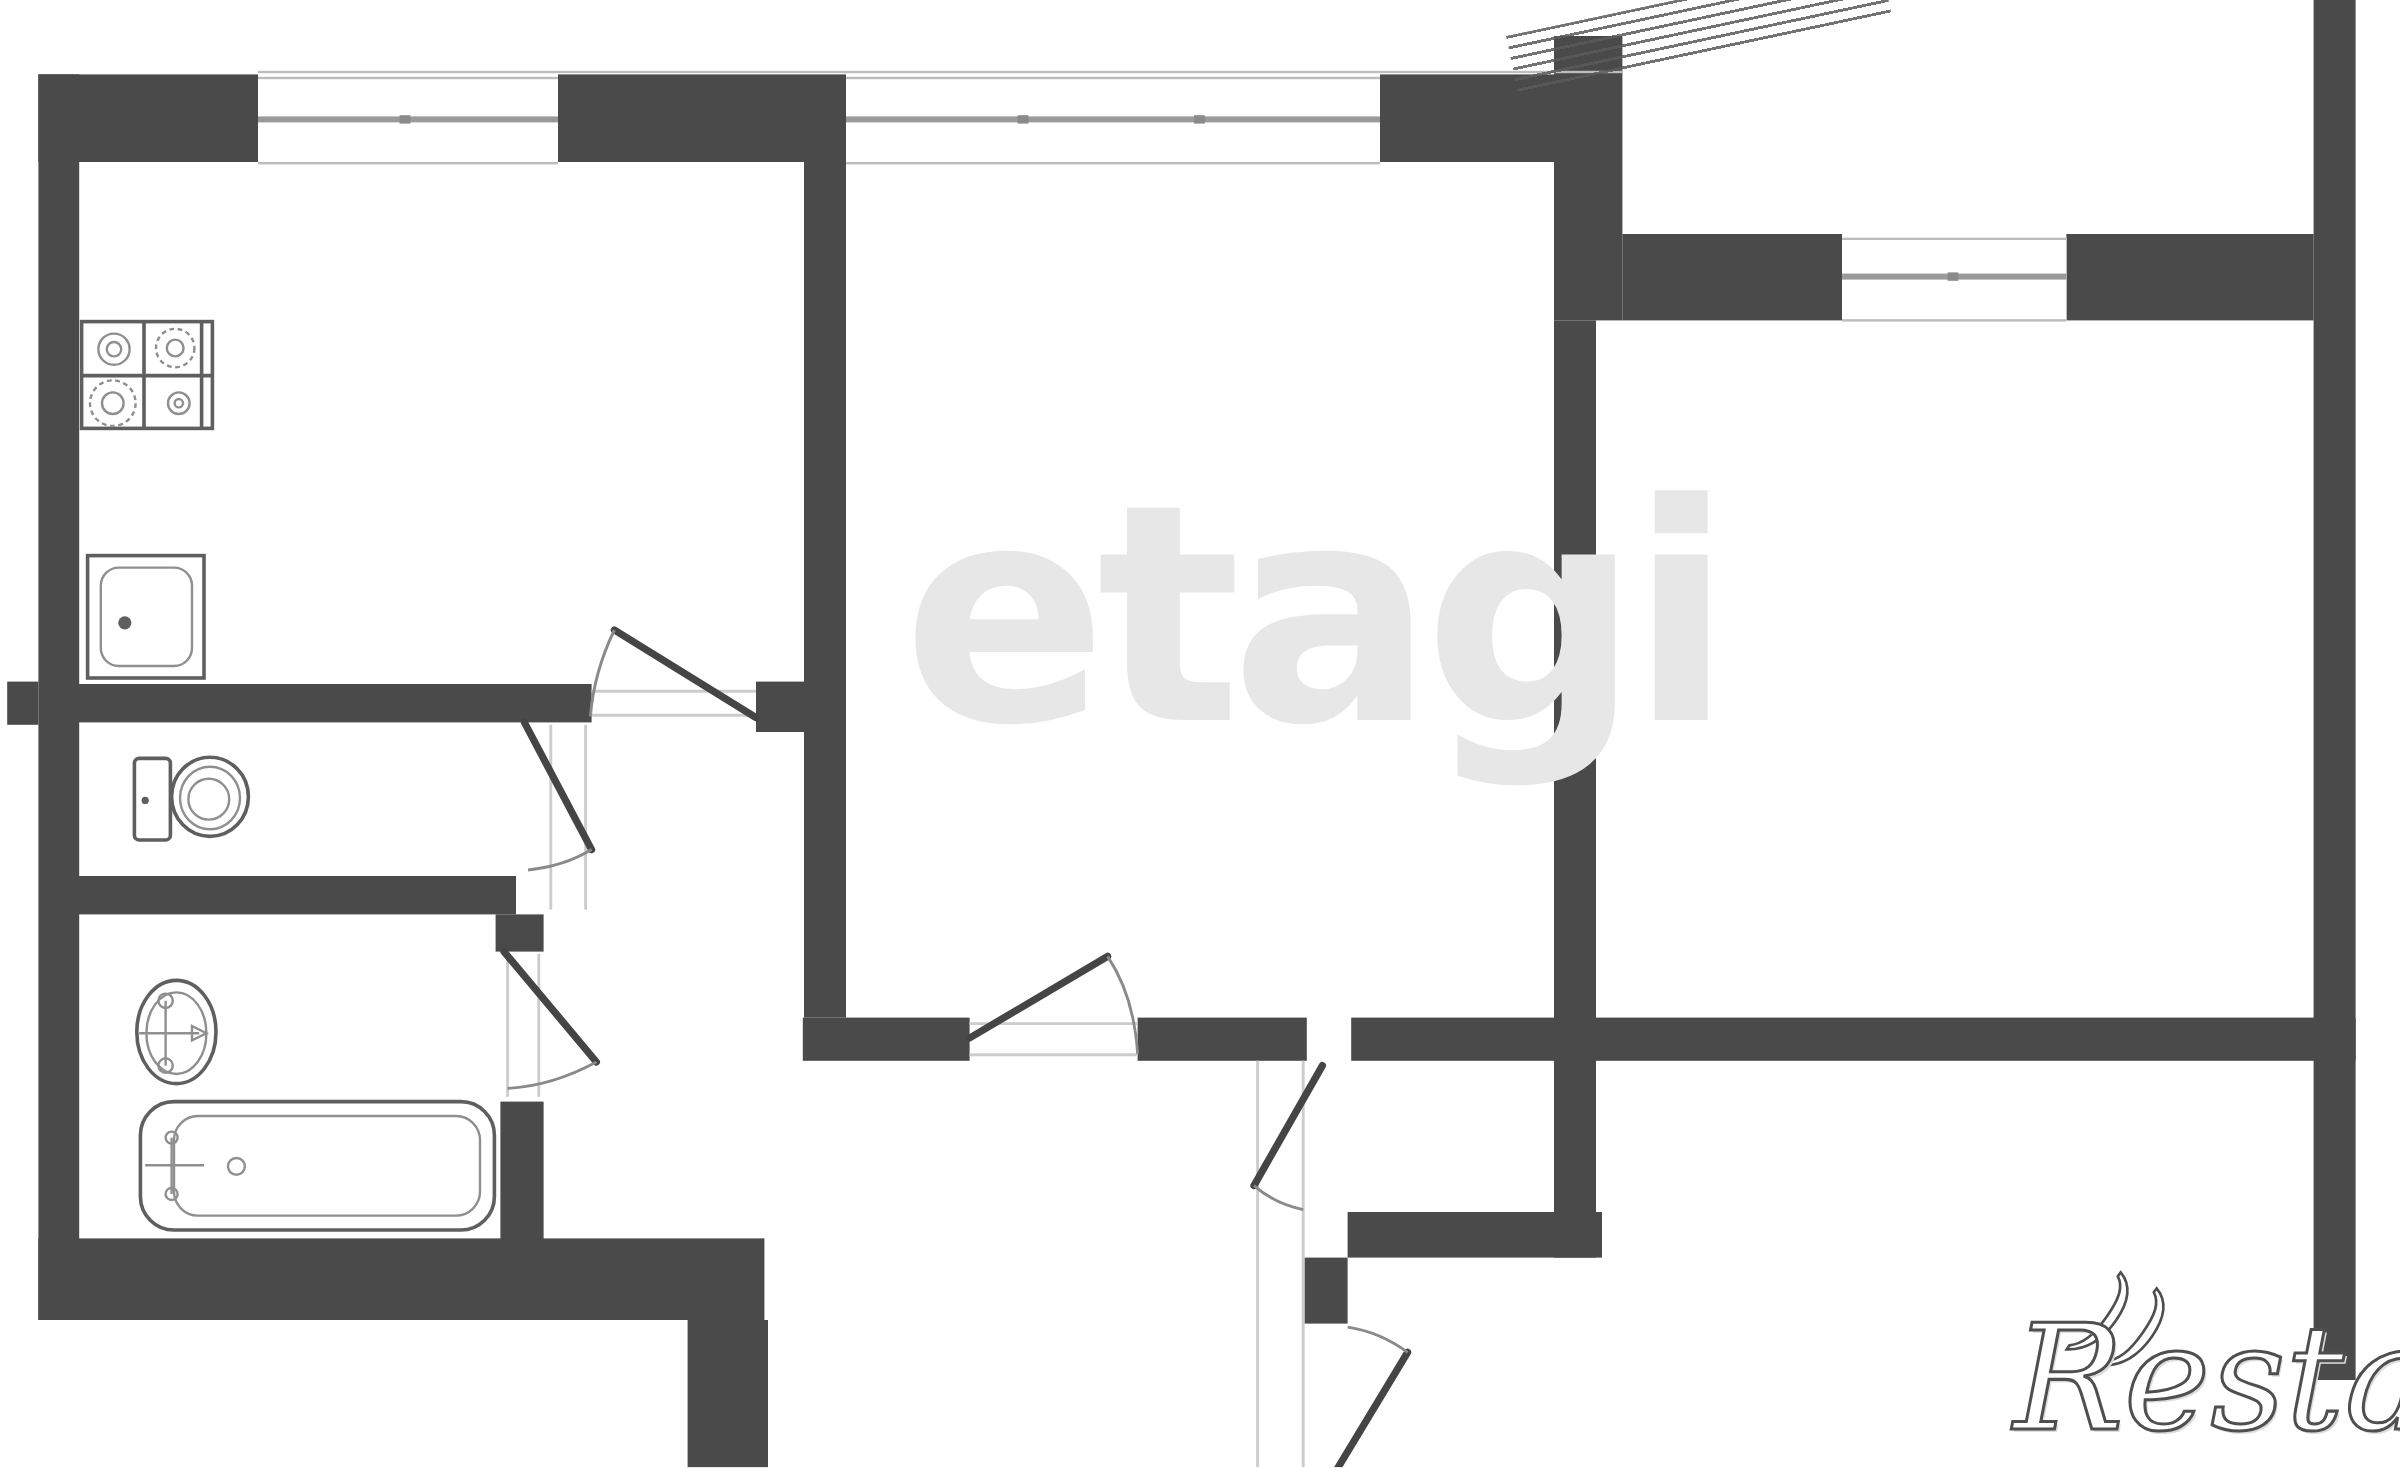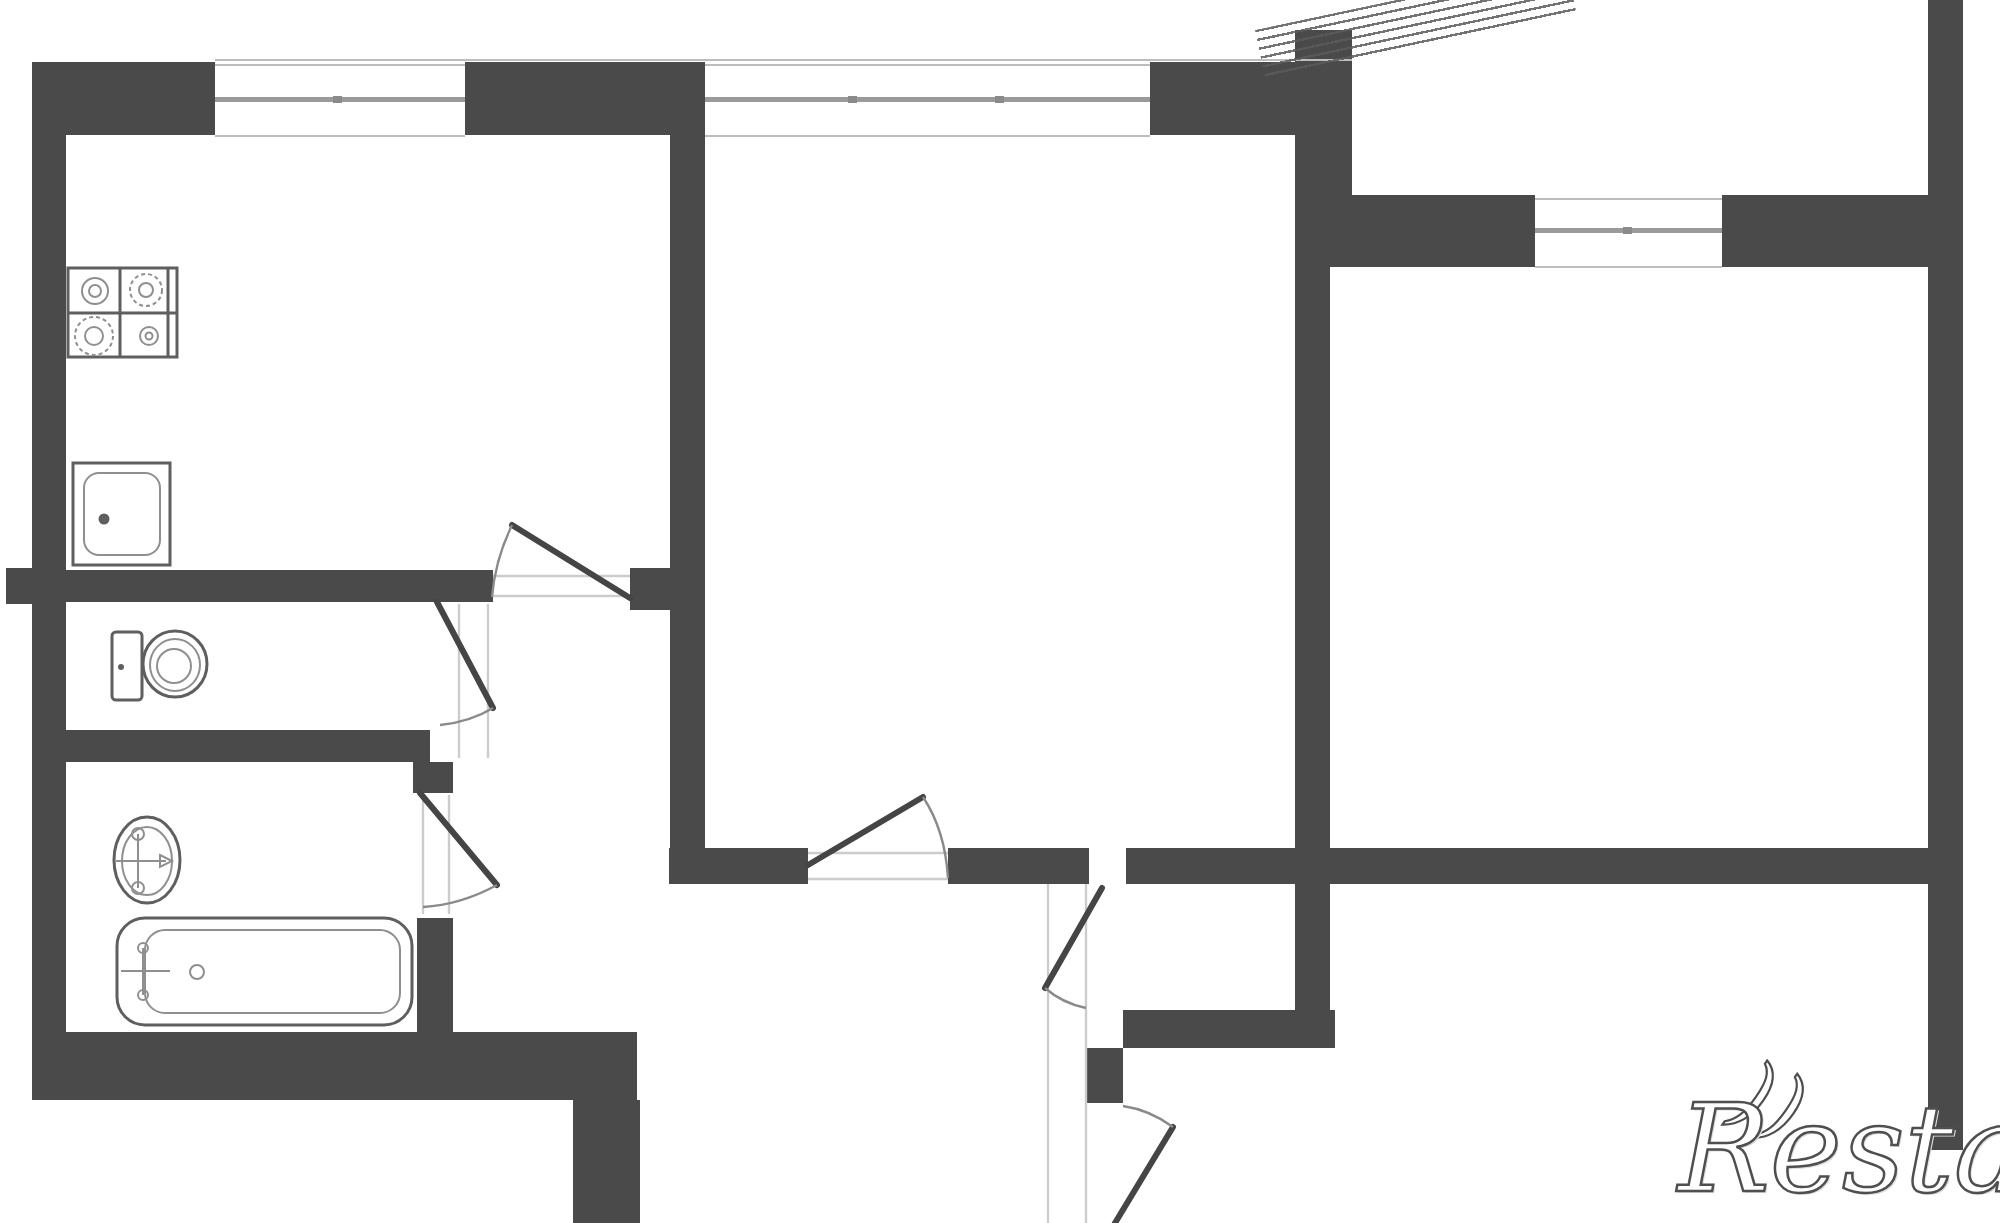--- a/index.html
+++ b/index.html
@@ -95,20 +95,21 @@
     <span class="tick" style="left:143px;"></span>
     <span class="tick" style="left:290px;"></span>
   </div>
   <div class="window vraw" style="left:1535px;top:198px;width:187px;height:66px;">
     <span class="mid"></span>
     <span class="tick" style="left:88px;top:27px;"></span>
   </div>
 
   <div class="hatch"></div>
 
+  <div class="wm-center">etagi</div>
   <div class="wm-swoosh">))</div>
   <div class="wm-corner">Restate</div>
 
   <svg class="overlay" width="2000" height="1223" viewBox="0 0 2000 1223">
 
     <g>
       <path class="fl" d="M493,576 H630"></path>
         <path class="fl" d="M493,596 H630"></path>
       <path class="fl" d="M808,853 H948"></path>
         <path class="fl" d="M808,879 H948"></path>

